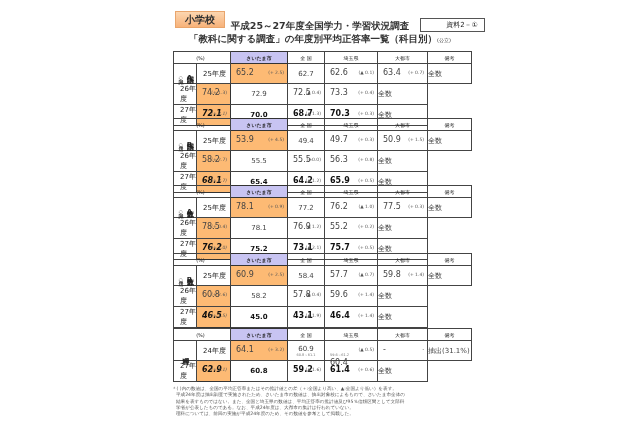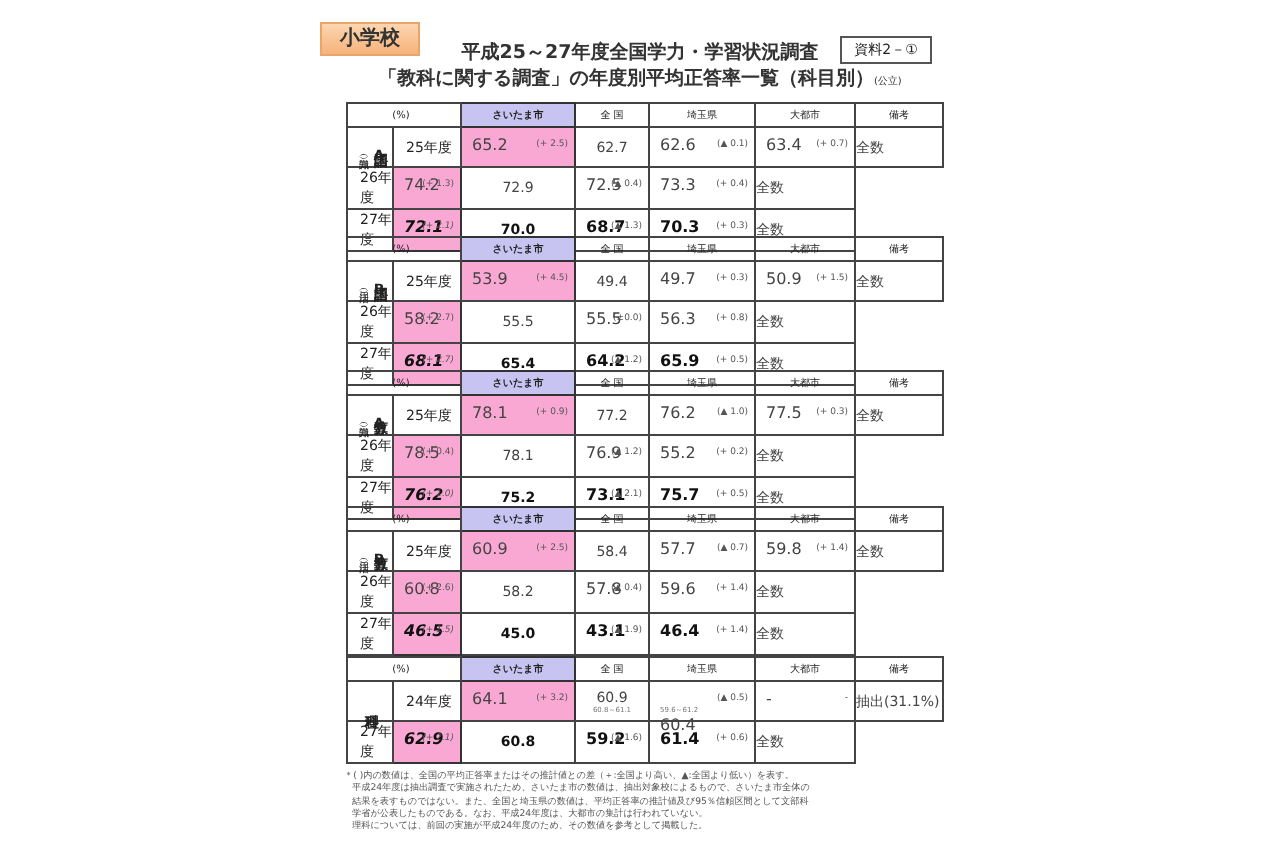--- a/index.html
+++ b/index.html
@@ -1,34 +1,34 @@
 <!DOCTYPE html>
 <html><head>
 <meta charset="utf-8">
 <style>
   html, body { margin:0; padding:0; background:#ffffff; }
   body { width:640px; height:426px; position:relative; overflow:hidden;
          font-family:"DejaVu Sans", "Liberation Sans", sans-serif; color:#222; }
-  .school-badge { position:absolute; left:160px; top:11px; width:48px; height:15px;
+  .school-badge { position:absolute; left:175px; top:11px; width:48px; height:15px;
     background:linear-gradient(#fcd6b0,#f7b27a); border:1px solid #e9a56c;
     font-size:10px; font-weight:bold; text-align:center; line-height:15px; color:#333;font-family:Liberation Serif, serif; }
   .ref-box { position:absolute; left:420px; top:18px; width:44px; height:12px;
-    border:1px solid #555; font-size:7px; text-align:center; line-height:12px; }
+    border:1px solid #555; font-size:7px; text-align:center; line-height:12px;padding-left:19px; }
   .title1 { position:absolute; left:200px; top:20px; width:240px; text-align:center;
     font-size:9.5px; font-weight:bold; color:#333; }
   .title2 { position:absolute; left:175px; top:33px; width:290px; text-align:center;
     font-size:9.5px; font-weight:bold; color:#333; }
   .title2 .sub { font-size:5px; font-weight:normal; }
 
   table.grid { position:absolute; left:173px; border-collapse:collapse; table-layout:fixed; }
   table.grid td { border:1px solid #444; padding:0; font-size:7px; height:19px; vertical-align:middle; }
   table.grid tr.head td { height:11px; font-size:5px; text-align:center; }
   .pct { text-align:right; padding-right:3px !important; border-right:none; }
   .city-h { background:#c8c4f2; font-weight:bold; border:1.5px solid #333 !important; }
-  .city { background:#f9a8d4; border-left:1.5px solid #333 !important; border-right:1.5px solid #333 !important; }
+  .city { background:#fdba74; border-left:1.5px solid #333 !important; border-right:1.5px solid #333 !important; }
   .city-last { border-bottom:1.5px solid #333 !important;font-style:italic; }
   .subj { text-align:center; font-size:7px; font-weight:bold; line-height:9px; }
   .subj .kind { font-size:5px; font-weight:normal; display:inline-block; writing-mode:vertical-rl; }
   .year { text-align:left; padding-left:6px !important; font-size:7px;margin-left:28px; }
   .valcell { position:relative; }
   .valcell .v { position:absolute; left:5px; top:4px; font-size:8px; color:#444; }
   .valcell .d { position:absolute; right:3px; top:6px; font-size:4.5px; color:#555; }
   .bold .v { font-weight:bold; color:#111; }
   .nat { text-align:center; font-size:8px; color:#444; }
   .bold.nat { font-weight:bold; color:#111; }

